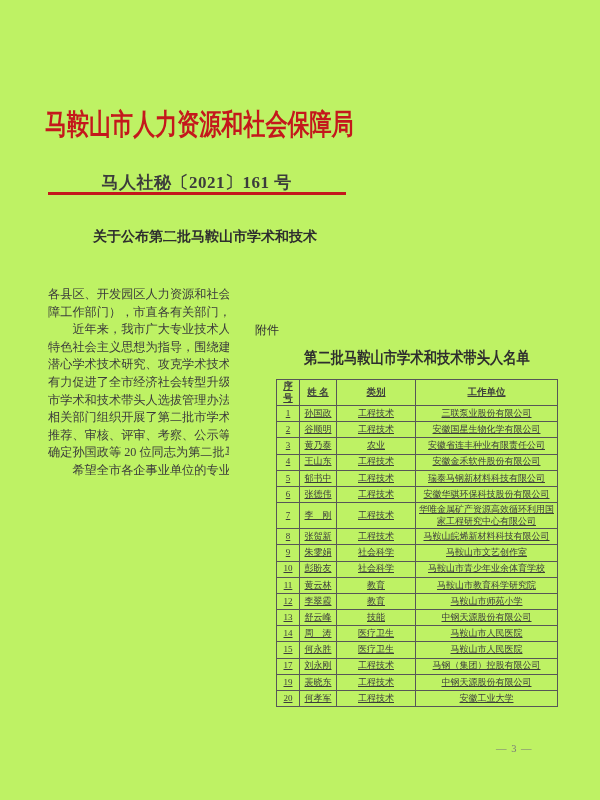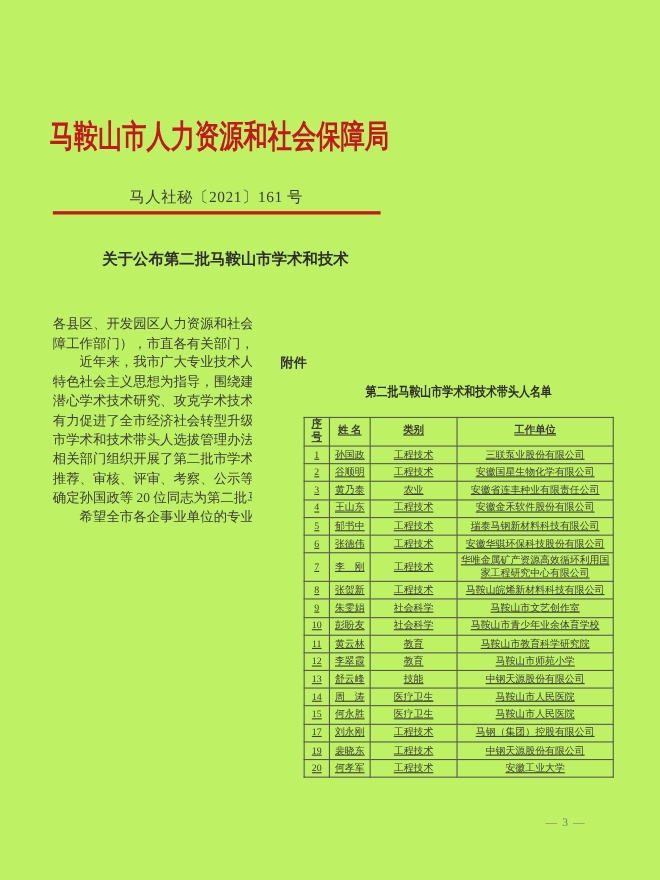--- a/index.html
+++ b/index.html
@@ -12,46 +12,47 @@
   .page { position:absolute; inset:0; background:#bef264; }
 
   .red-title {
     position:absolute; left:45px; top:105px;
     font-size:29px; font-weight:bold; color:var(--accent);
     white-space:nowrap; transform:scaleX(0.76); transform-origin:left top;
     letter-spacing:0px;
   }
   .doc-number {
     position:absolute; left:48px; top:171px; width:297px;
-    text-align:center; font-size:14px; color:var(--ink);
+    text-align:center; font-size:17px; color:var(--ink);
     letter-spacing:0.5px;
+    font-weight:bold;
   }
   .red-rule {
     position:absolute; left:48px; top:192px; width:298px; height:3px;
     background:var(--accent); border:none;
   }
   .notice-title {
     position:absolute; left:40px; top:226px; width:330px;
     text-align:center; font-weight:bold; font-size:14px;
     line-height:21px; color:#2e2e2e;
   }
   .body-text {
     position:absolute; left:48px; top:286px; width:181px;
     color:var(--ink); font-size:12.2px;
   }
   .body-line {
     white-space:nowrap; overflow:hidden; height:17.6px; line-height:17.6px;
   }
   .attachment-label {
     position:absolute; left:255px; top:322px;
-    font-size:12px; font-weight:bold; color:#333;
+    font-size:12px; font-weight:normal; color:#333;
   }
   .table-title {
     position:absolute; left:276px; top:348px; width:281px;
-    text-align:center; font-weight:bold; font-size:12px; color:#2e2e2e;
+    text-align:center; font-weight:bold; font-size:16px; color:#2e2e2e;
     white-space:nowrap;
   }
   .table-title span { display:inline-block; transform:scaleX(0.83); transform-origin:center; }
   table.roster {
     position:absolute; left:276px; top:379px; width:281px;
     border-collapse:collapse; table-layout:fixed;
     font-size:9px; color:var(--ink);text-decoration:underline;
   }
   table.roster th, table.roster td {
     border:1px solid var(--line); text-align:center;

